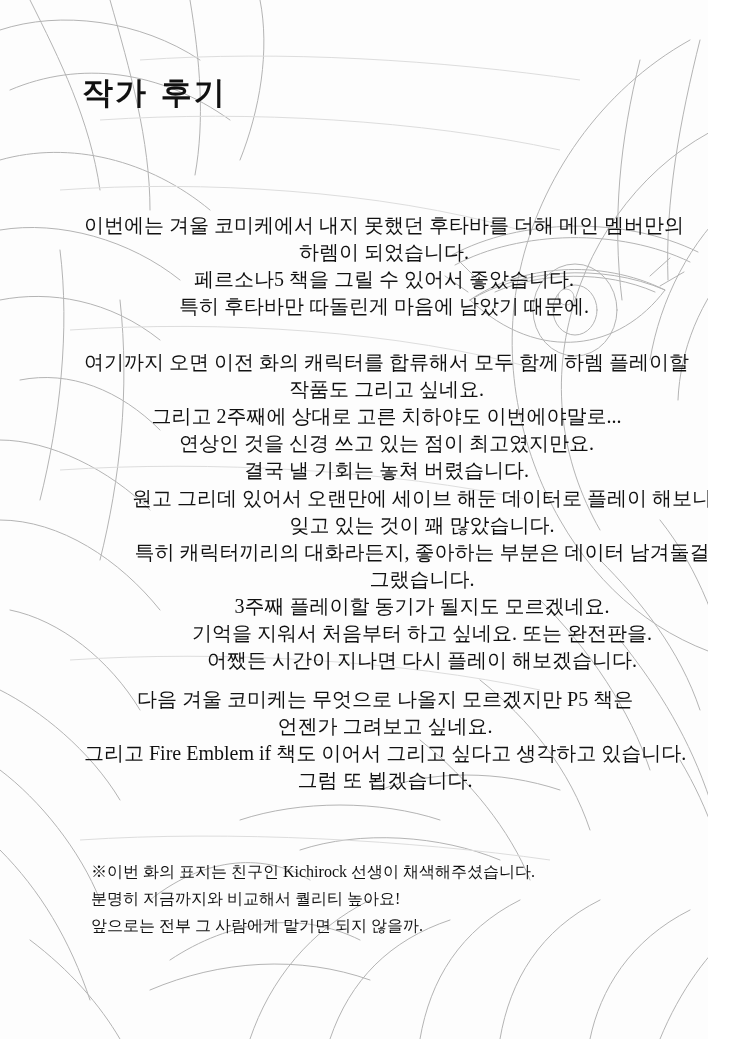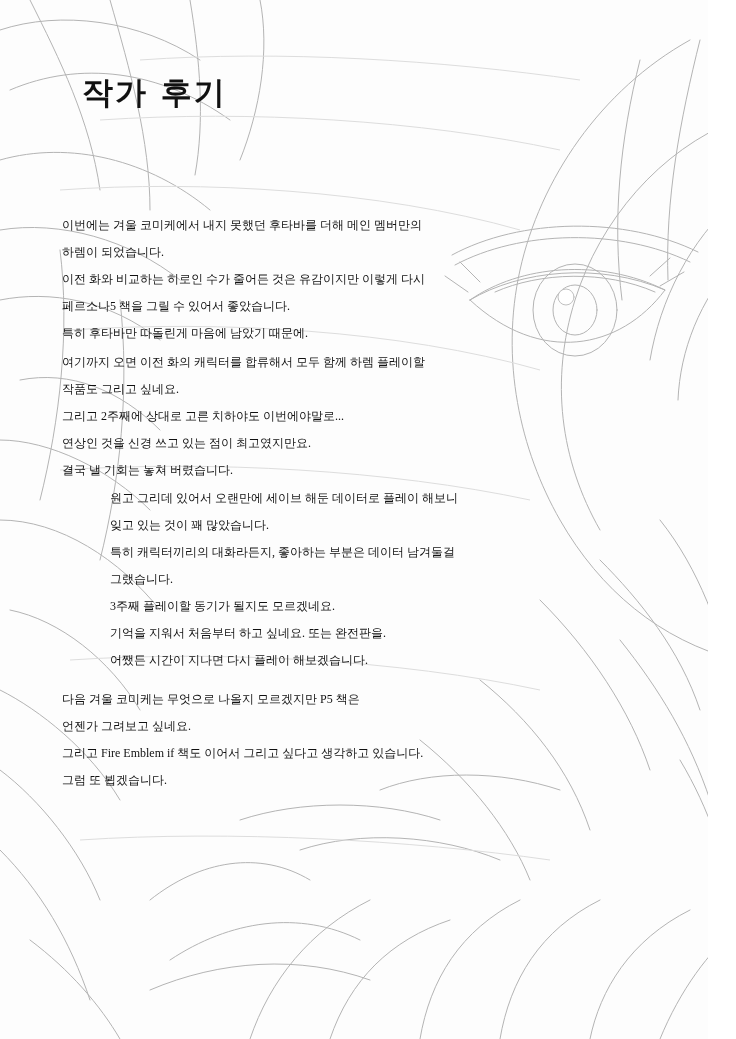--- a/index.html
+++ b/index.html
@@ -44,25 +44,26 @@
     left: 66px;
     top: 158px;
     font-family: "DejaVu Sans", sans-serif;
     font-weight: bold;
     font-size: 15.5px;
     color: #111;
     white-space: nowrap;
   }
   .para {
     position: absolute;
-    left: 62px;
+    left: 84px;
     font-family: "Liberation Serif", serif;
-    font-size: 12px;
+    font-size: 20px;
     line-height: 27px;
     color: #111;
+    text-align: center;
   }
   .para div {
     white-space: nowrap;
   }
   .note {
     position: absolute;
     left: 91px;
     top: 858px;
     font-family: "Liberation Serif", serif;
     font-size: 16px;
@@ -159,21 +160,20 @@
   </svg>
 
   <div id="content">
 
     <div class="title">작가 후기</div>
 
 
     <div class="para" id="p1">
       <div>이번에는 겨울 코미케에서 내지 못했던 후타바를 더해 메인 멤버만의</div>
       <div>하렘이 되었습니다.</div>
-      <div>이전 화와 비교하는 히로인 수가 줄어든 것은 유감이지만 이렇게 다시</div>
       <div>페르소나5 책을 그릴 수 있어서 좋았습니다.</div>
       <div>특히 후타바만 따돌린게 마음에 남았기 때문에.</div>
     </div>
 
     <div class="para" id="p2">
       <div>여기까지 오면 이전 화의 캐릭터를 합류해서 모두 함께 하렘 플레이할</div>
       <div>작품도 그리고 싶네요.</div>
       <div>그리고 2주째에 상대로 고른 치하야도 이번에야말로...</div>
       <div>연상인 것을 신경 쓰고 있는 점이 최고였지만요.</div>
       <div>결국 낼 기회는 놓쳐 버렸습니다.</div>
@@ -189,15 +189,20 @@
       <div>어쨌든 시간이 지나면 다시 플레이 해보겠습니다.</div>
     </div>
 
     <div class="para" id="p4">
       <div>다음 겨울 코미케는 무엇으로 나올지 모르겠지만 P5 책은</div>
       <div>언젠가 그려보고 싶네요.</div>
       <div>그리고 Fire Emblem if 책도 이어서 그리고 싶다고 생각하고 있습니다.</div>
       <div>그럼 또 뵙겠습니다.</div>
     </div>
 
+    <div class="note">
+      <div>※이번 화의 표지는 친구인 Kichirock 선생이 채색해주셨습니다.</div>
+      <div>분명히 지금까지와 비교해서 퀄리티 높아요!</div>
+      <div>앞으로는 전부 그 사람에게 맡기면 되지 않을까.</div>
+    </div>
 
   </div>
 </div>
 
 </body></html>

